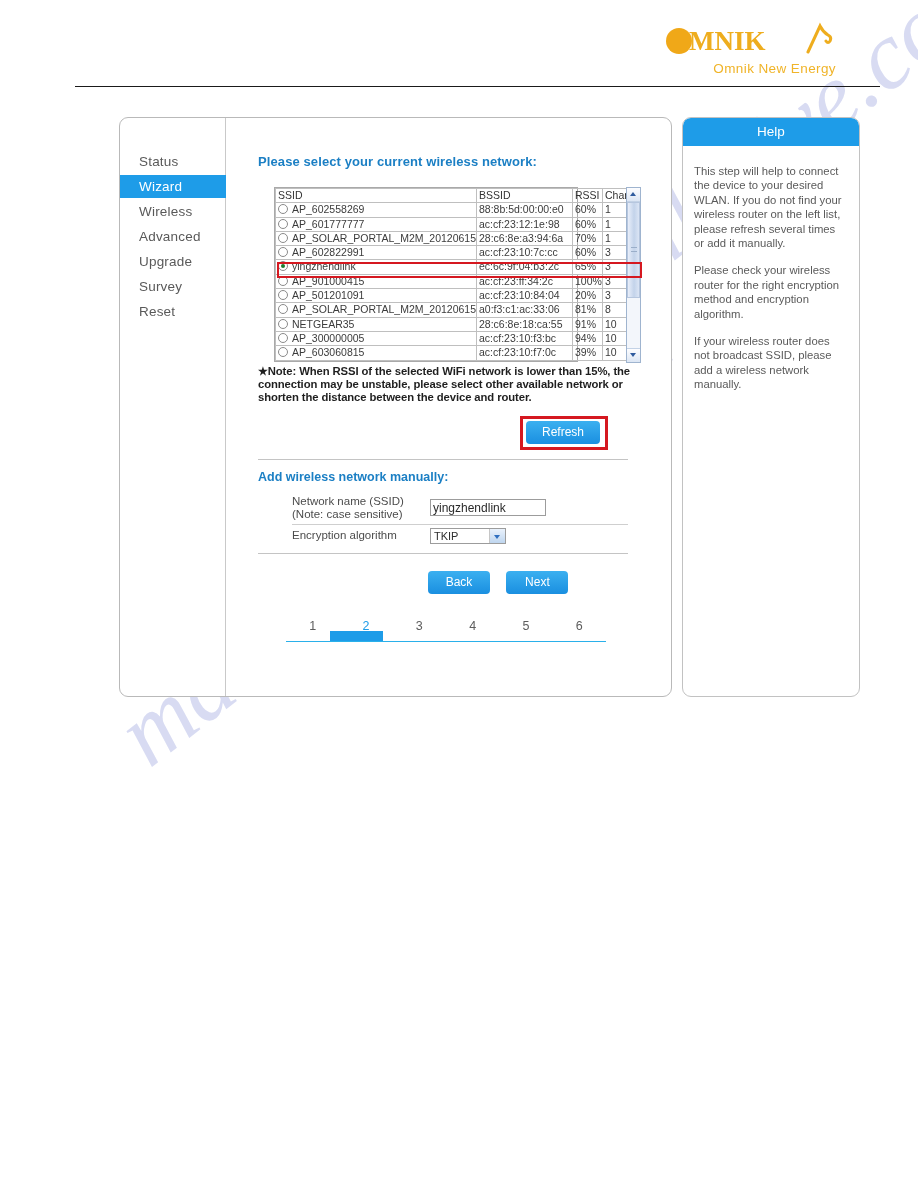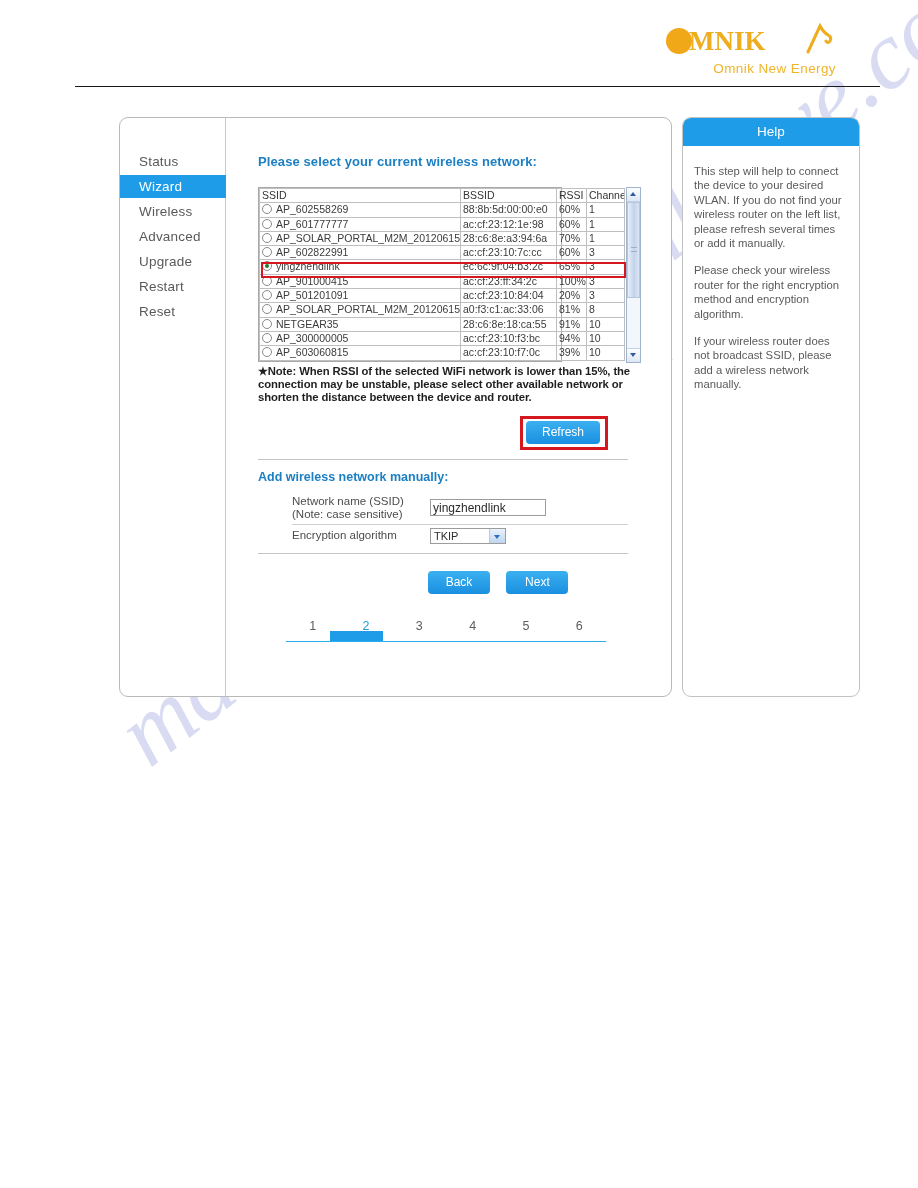--- a/index.html
+++ b/index.html
@@ -177,20 +177,21 @@
   #survey-wrap {
     position: relative;
     width: 384px;
   }
   #survey-box {
     width: 304px;
     border: 1px solid #a9a9a9;
     box-sizing: border-box;
     background: #fff;
     position: relative;
+    margin-left: 16px;
   }
   table.survey {
     border-collapse: collapse;
     width: 100%;
     table-layout: fixed;
     font-size: 10.5px;
     color: #3b3b3b;
   }
   table.survey th, table.survey td {
     border: 1px solid #bfbfbf;
@@ -514,21 +515,21 @@
 <div id="app-shell">
 
   <div id="main-window">
 
     <div id="sidebar">
         <div class="nav-item">Status</div>
         <div class="nav-item active">Wizard</div>
         <div class="nav-item">Wireless</div>
         <div class="nav-item">Advanced</div>
         <div class="nav-item">Upgrade</div>
-        <div class="nav-item">Restart</div>
+        <div class="nav-item">Survey</div>
         <div class="nav-item">Reset</div>
       </div>
 
     <div id="content">
 
       <div class="sect-title">Please select your current wireless network:</div>
 
 
       <div id="survey-wrap">
         <div id="survey-box">

